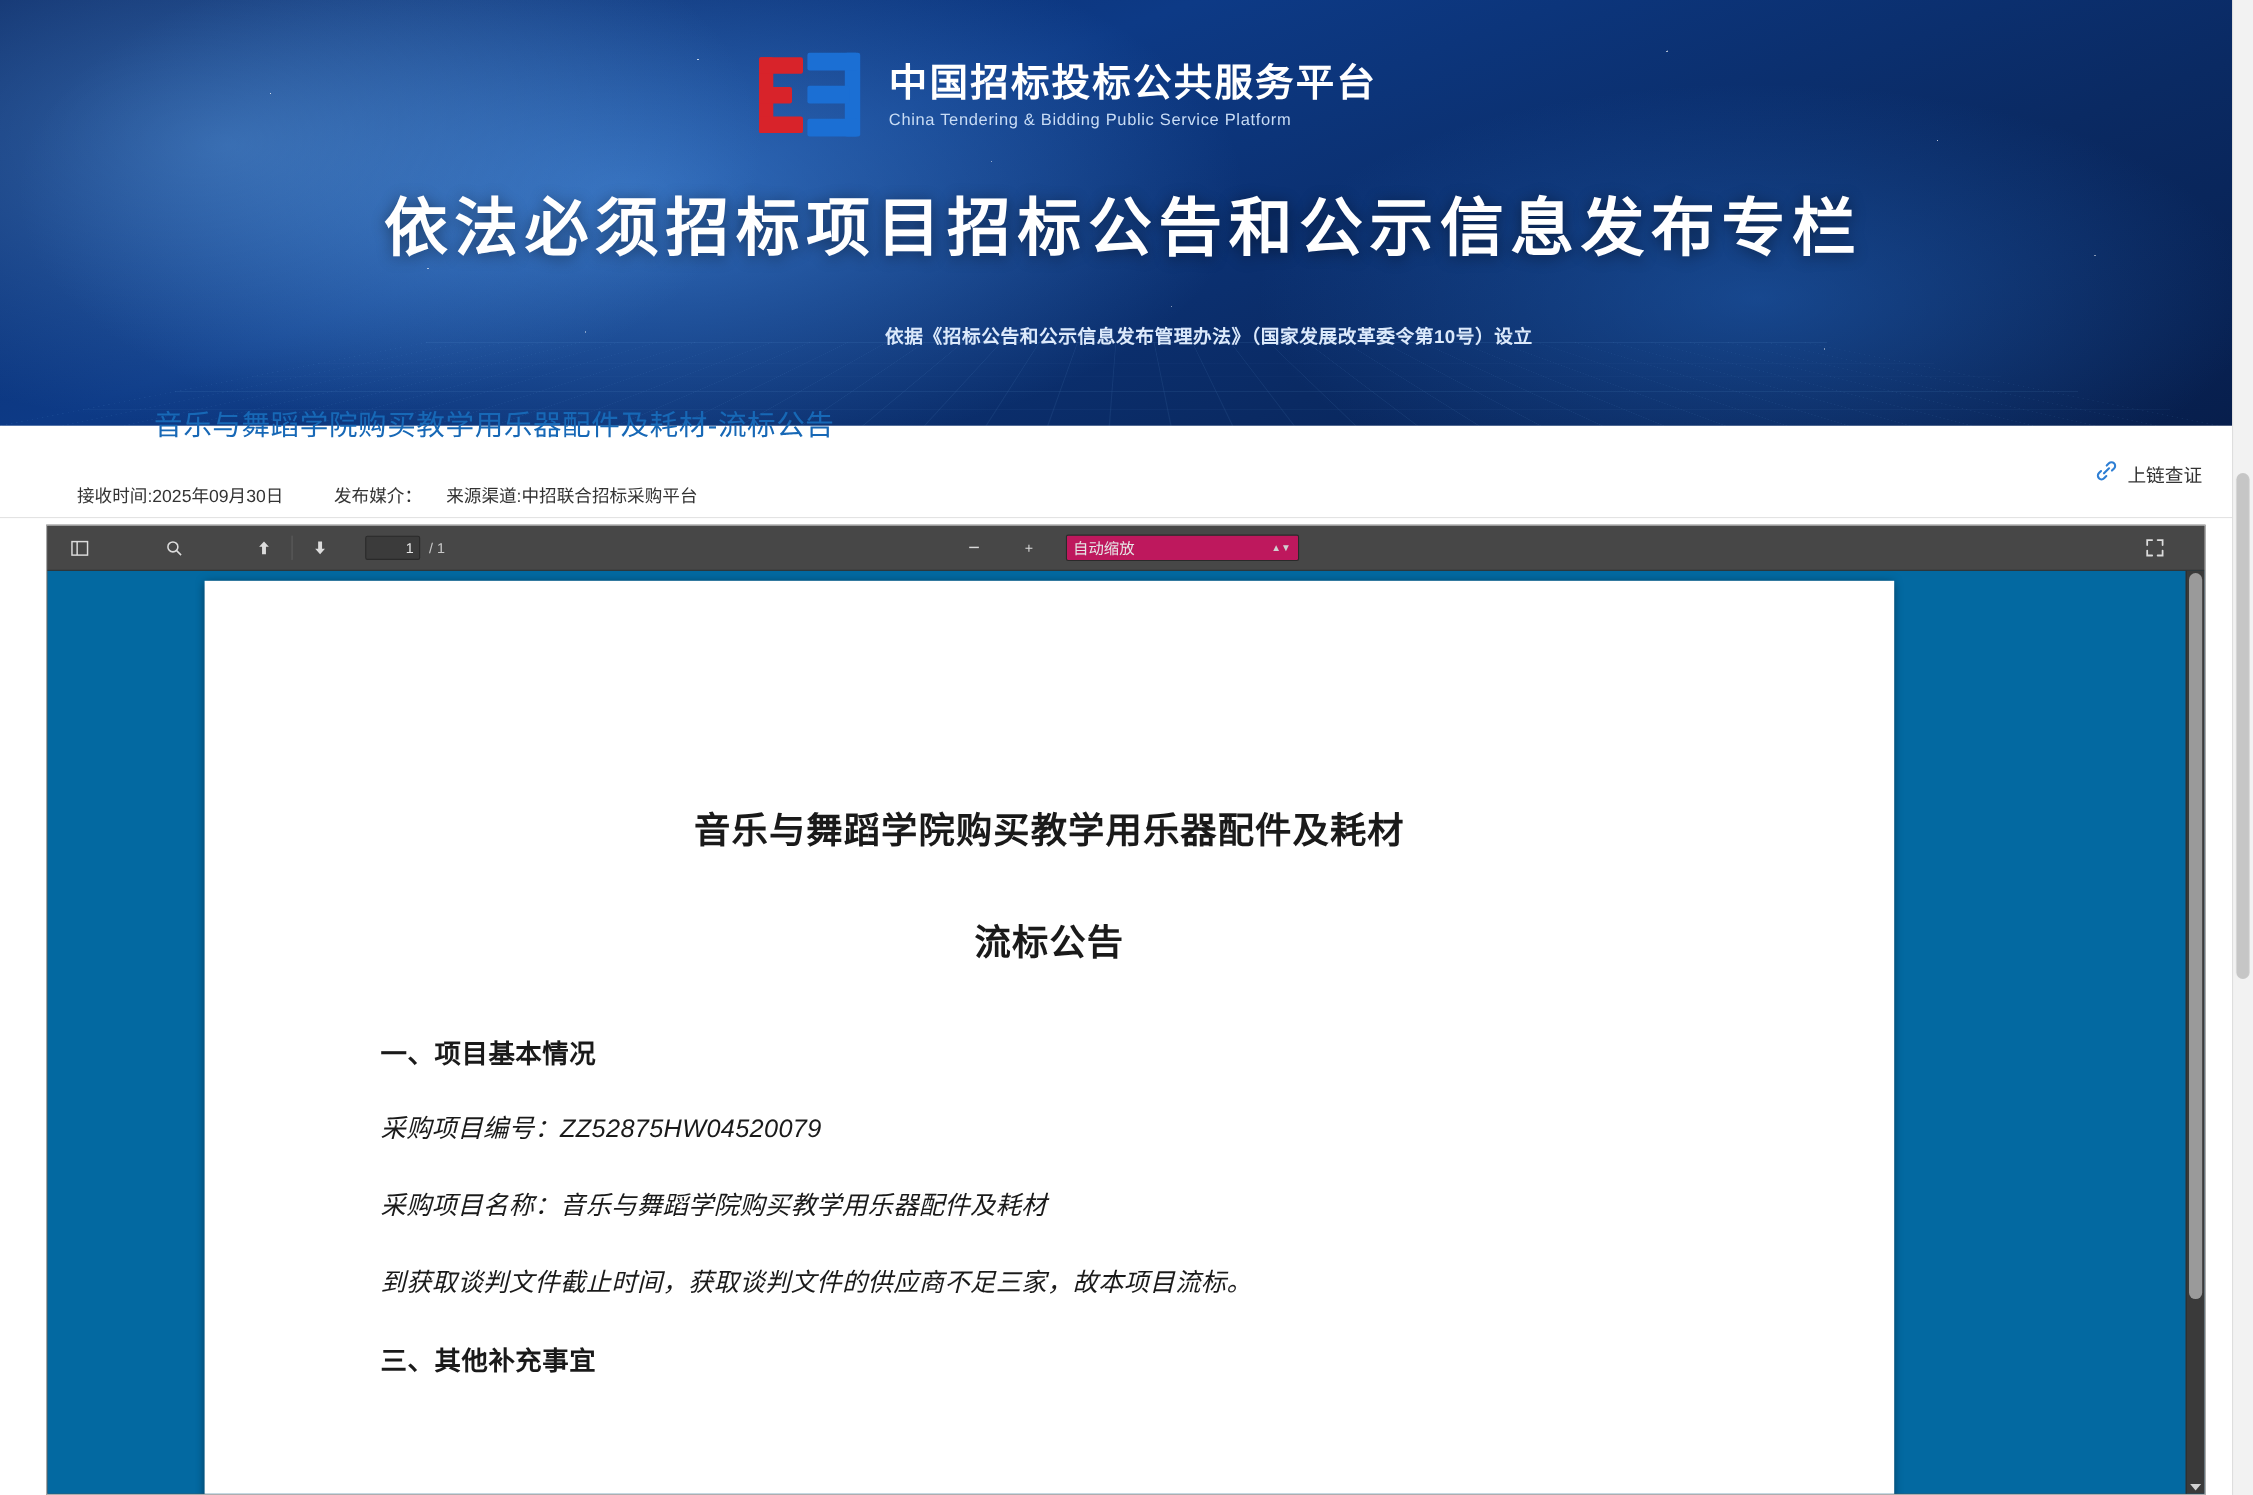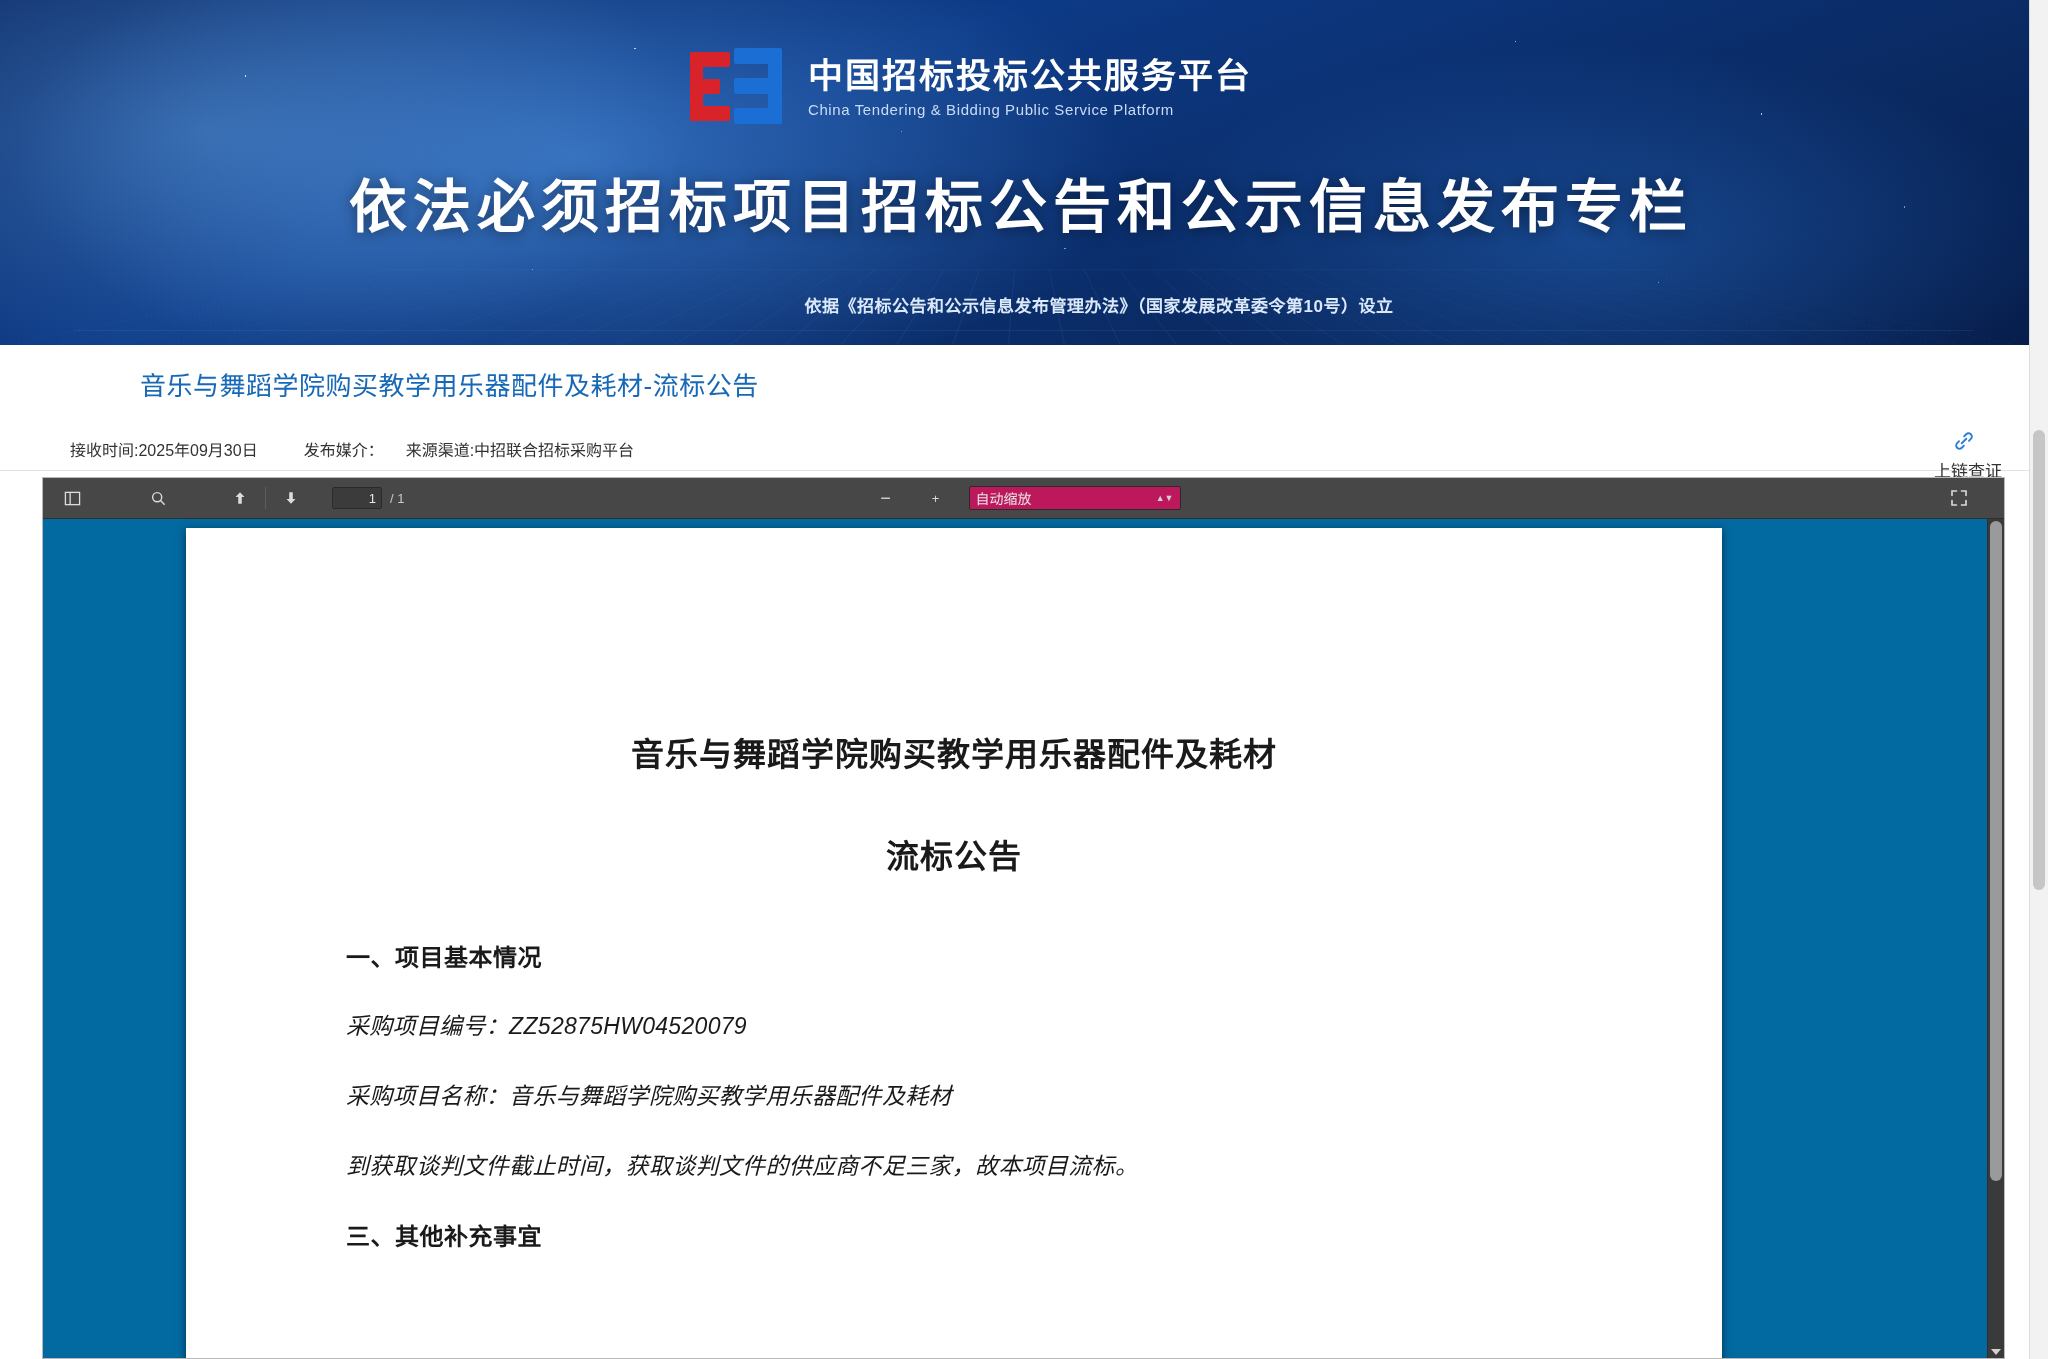--- a/index.html
+++ b/index.html
@@ -12,21 +12,21 @@
     width: 2048px;
     height: 1359px;
     overflow: hidden;
     position: relative;
   }
 
   
   .banner {
     position: relative;
     width: 2048px;
-    height: 345px;
+    height: 387px;
     background:
       radial-gradient(ellipse 900px 400px at 28% 45%, rgba(80,150,230,0.55) 0%, rgba(10,40,100,0) 62%),
       radial-gradient(ellipse 700px 300px at 78% 70%, rgba(40,110,200,0.45) 0%, rgba(5,25,70,0) 65%),
       linear-gradient(160deg, #0b2a66 0%, #0d3a86 35%, #0a2a63 70%, #071e4c 100%);
     overflow: hidden;
     text-decoration: underline;
   }
   .banner .left-glow {
     position: absolute;
     left: -60px; top: -40px;
@@ -156,26 +156,25 @@
     align-items: center;
     font-size: 16px;
     color: #333;
   }
   .meta-row .m1 { margin-left: 70px; }
   .meta-row .m2 { margin-left: 46px; }
   .meta-row .m3 { margin-left: 22px; }
   .chain-verify {
     position: absolute;
     right: 46px;
-    top: 430px;
+    top: 417px;
     display: flex;
     align-items: center;
     font-size: 17px;
     color: #333;
-    flex-direction: column;
   }
   .chain-verify svg { margin-right: 8px; }
 
   
   .pdf-wrap {
     position: absolute;
     left: 42px;
     top: 477px;
     width: 1963px;
     height: 882px;

